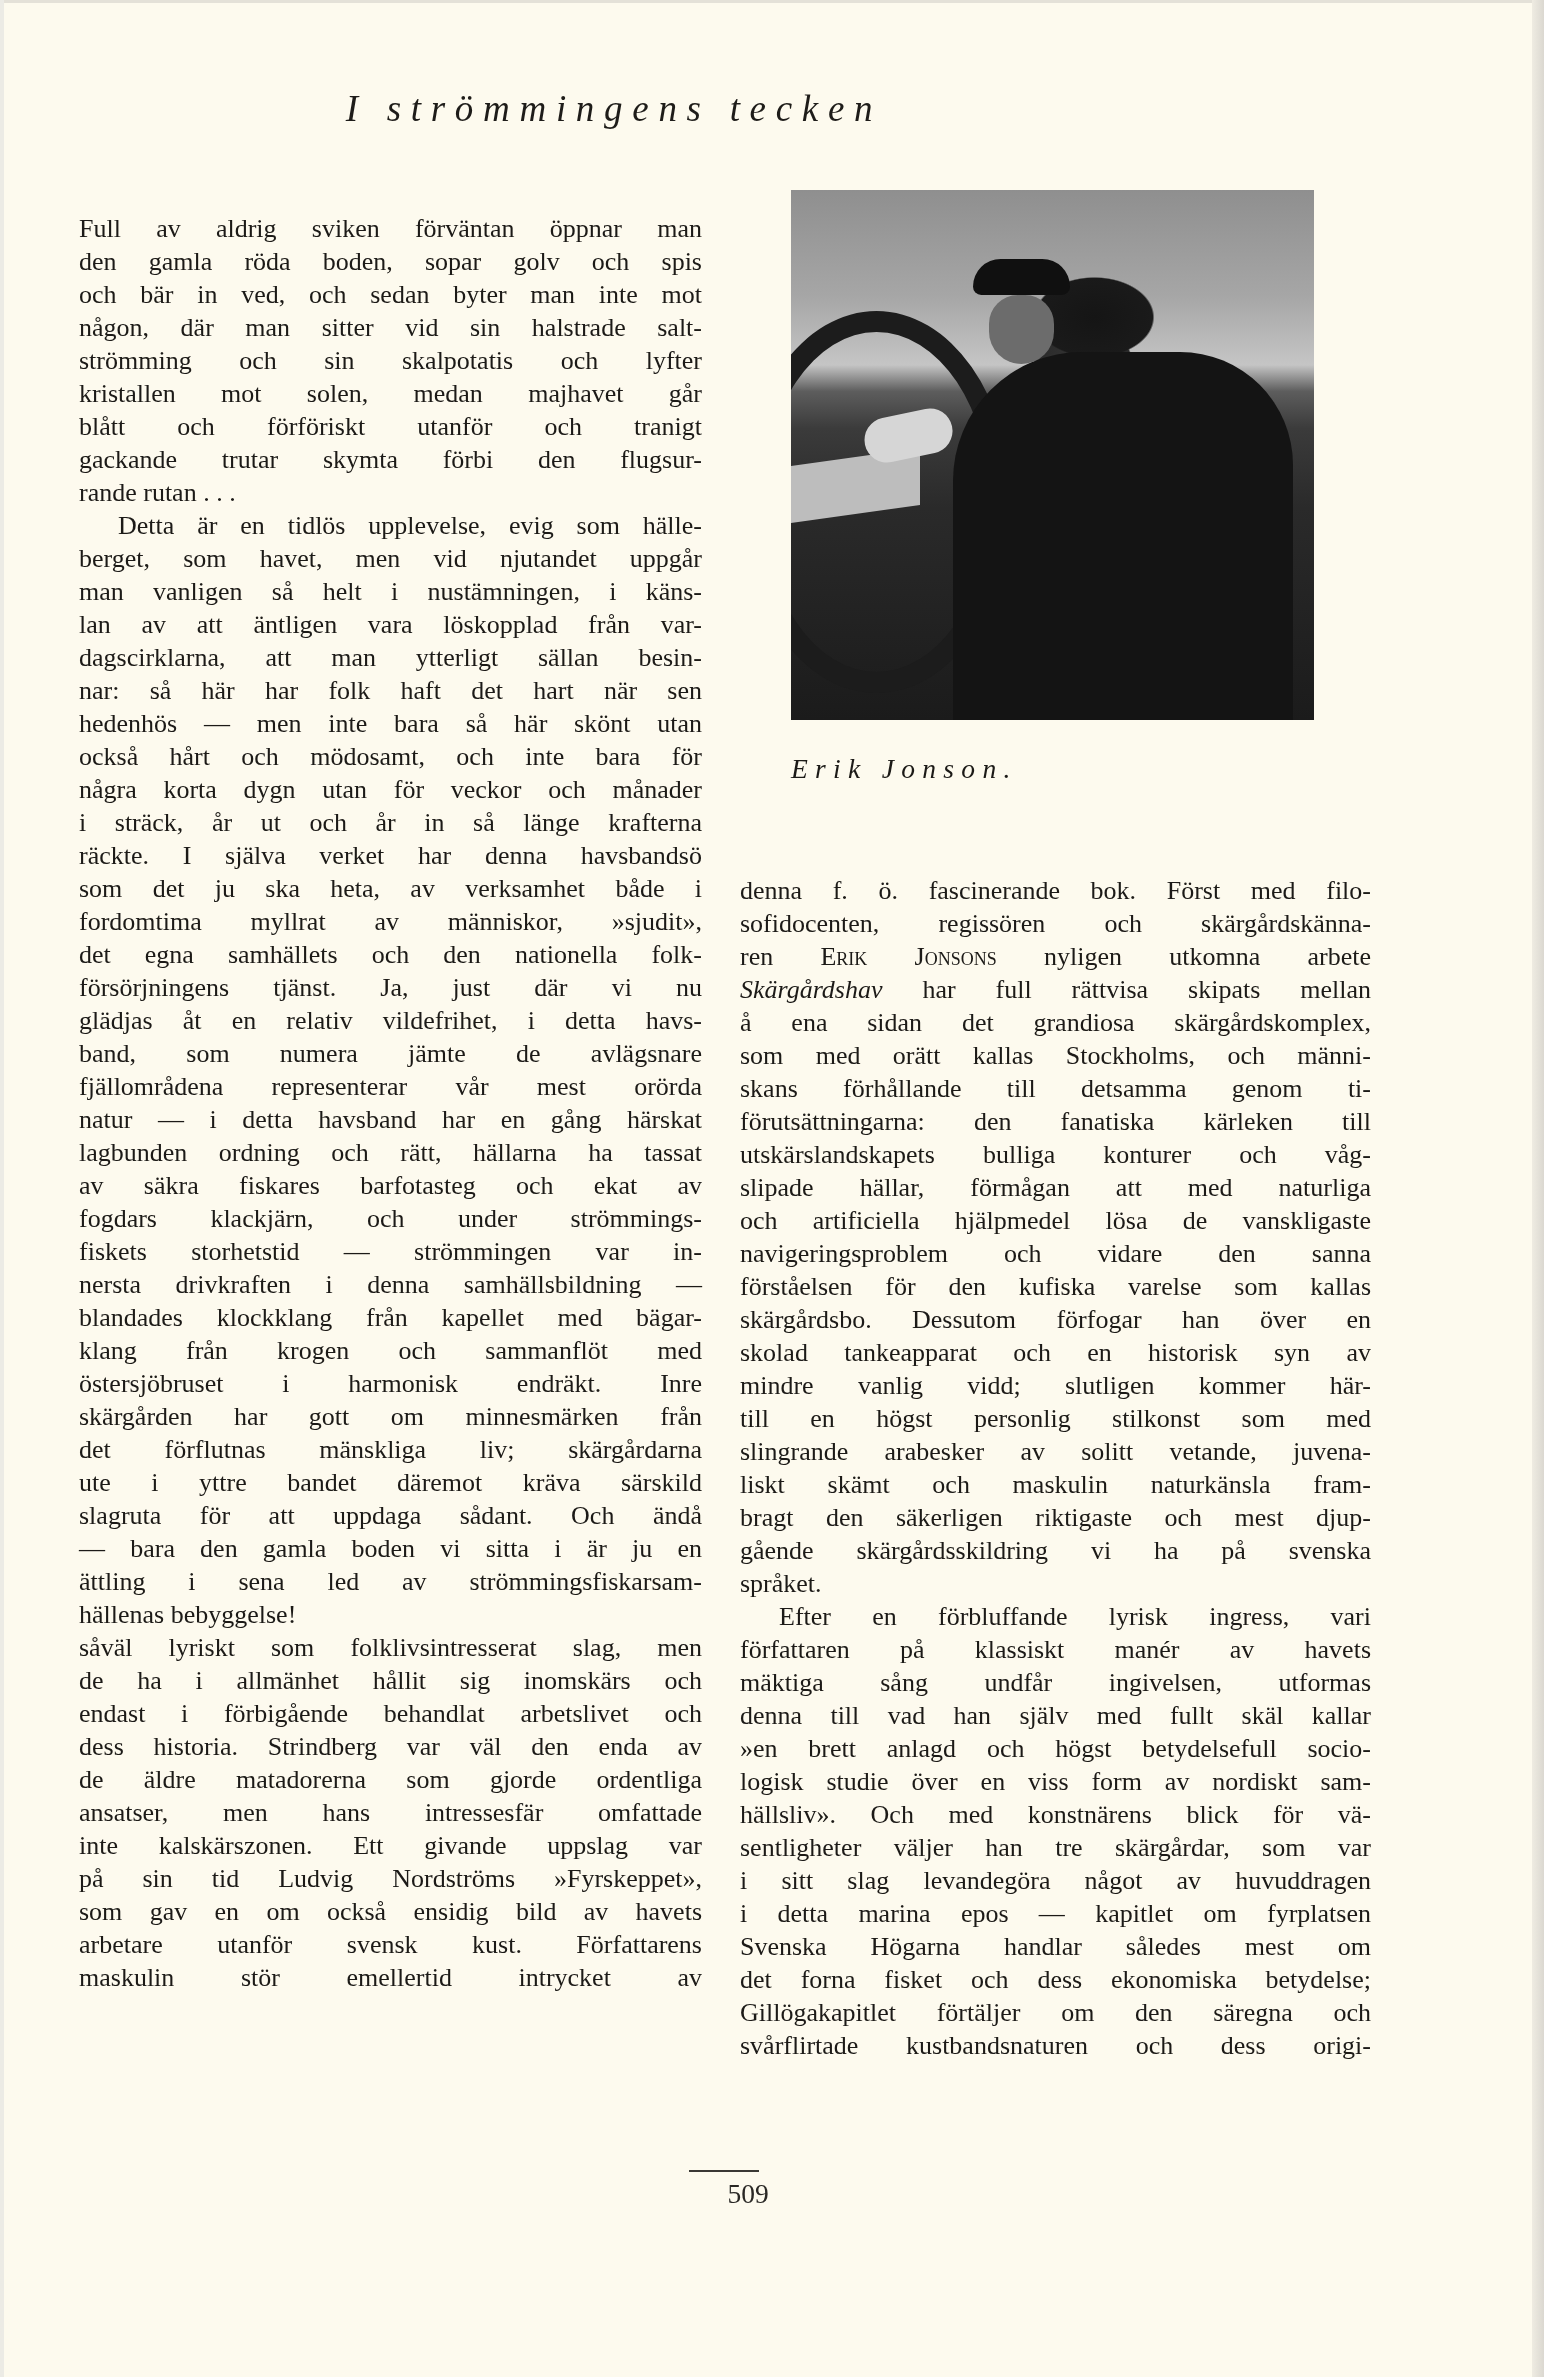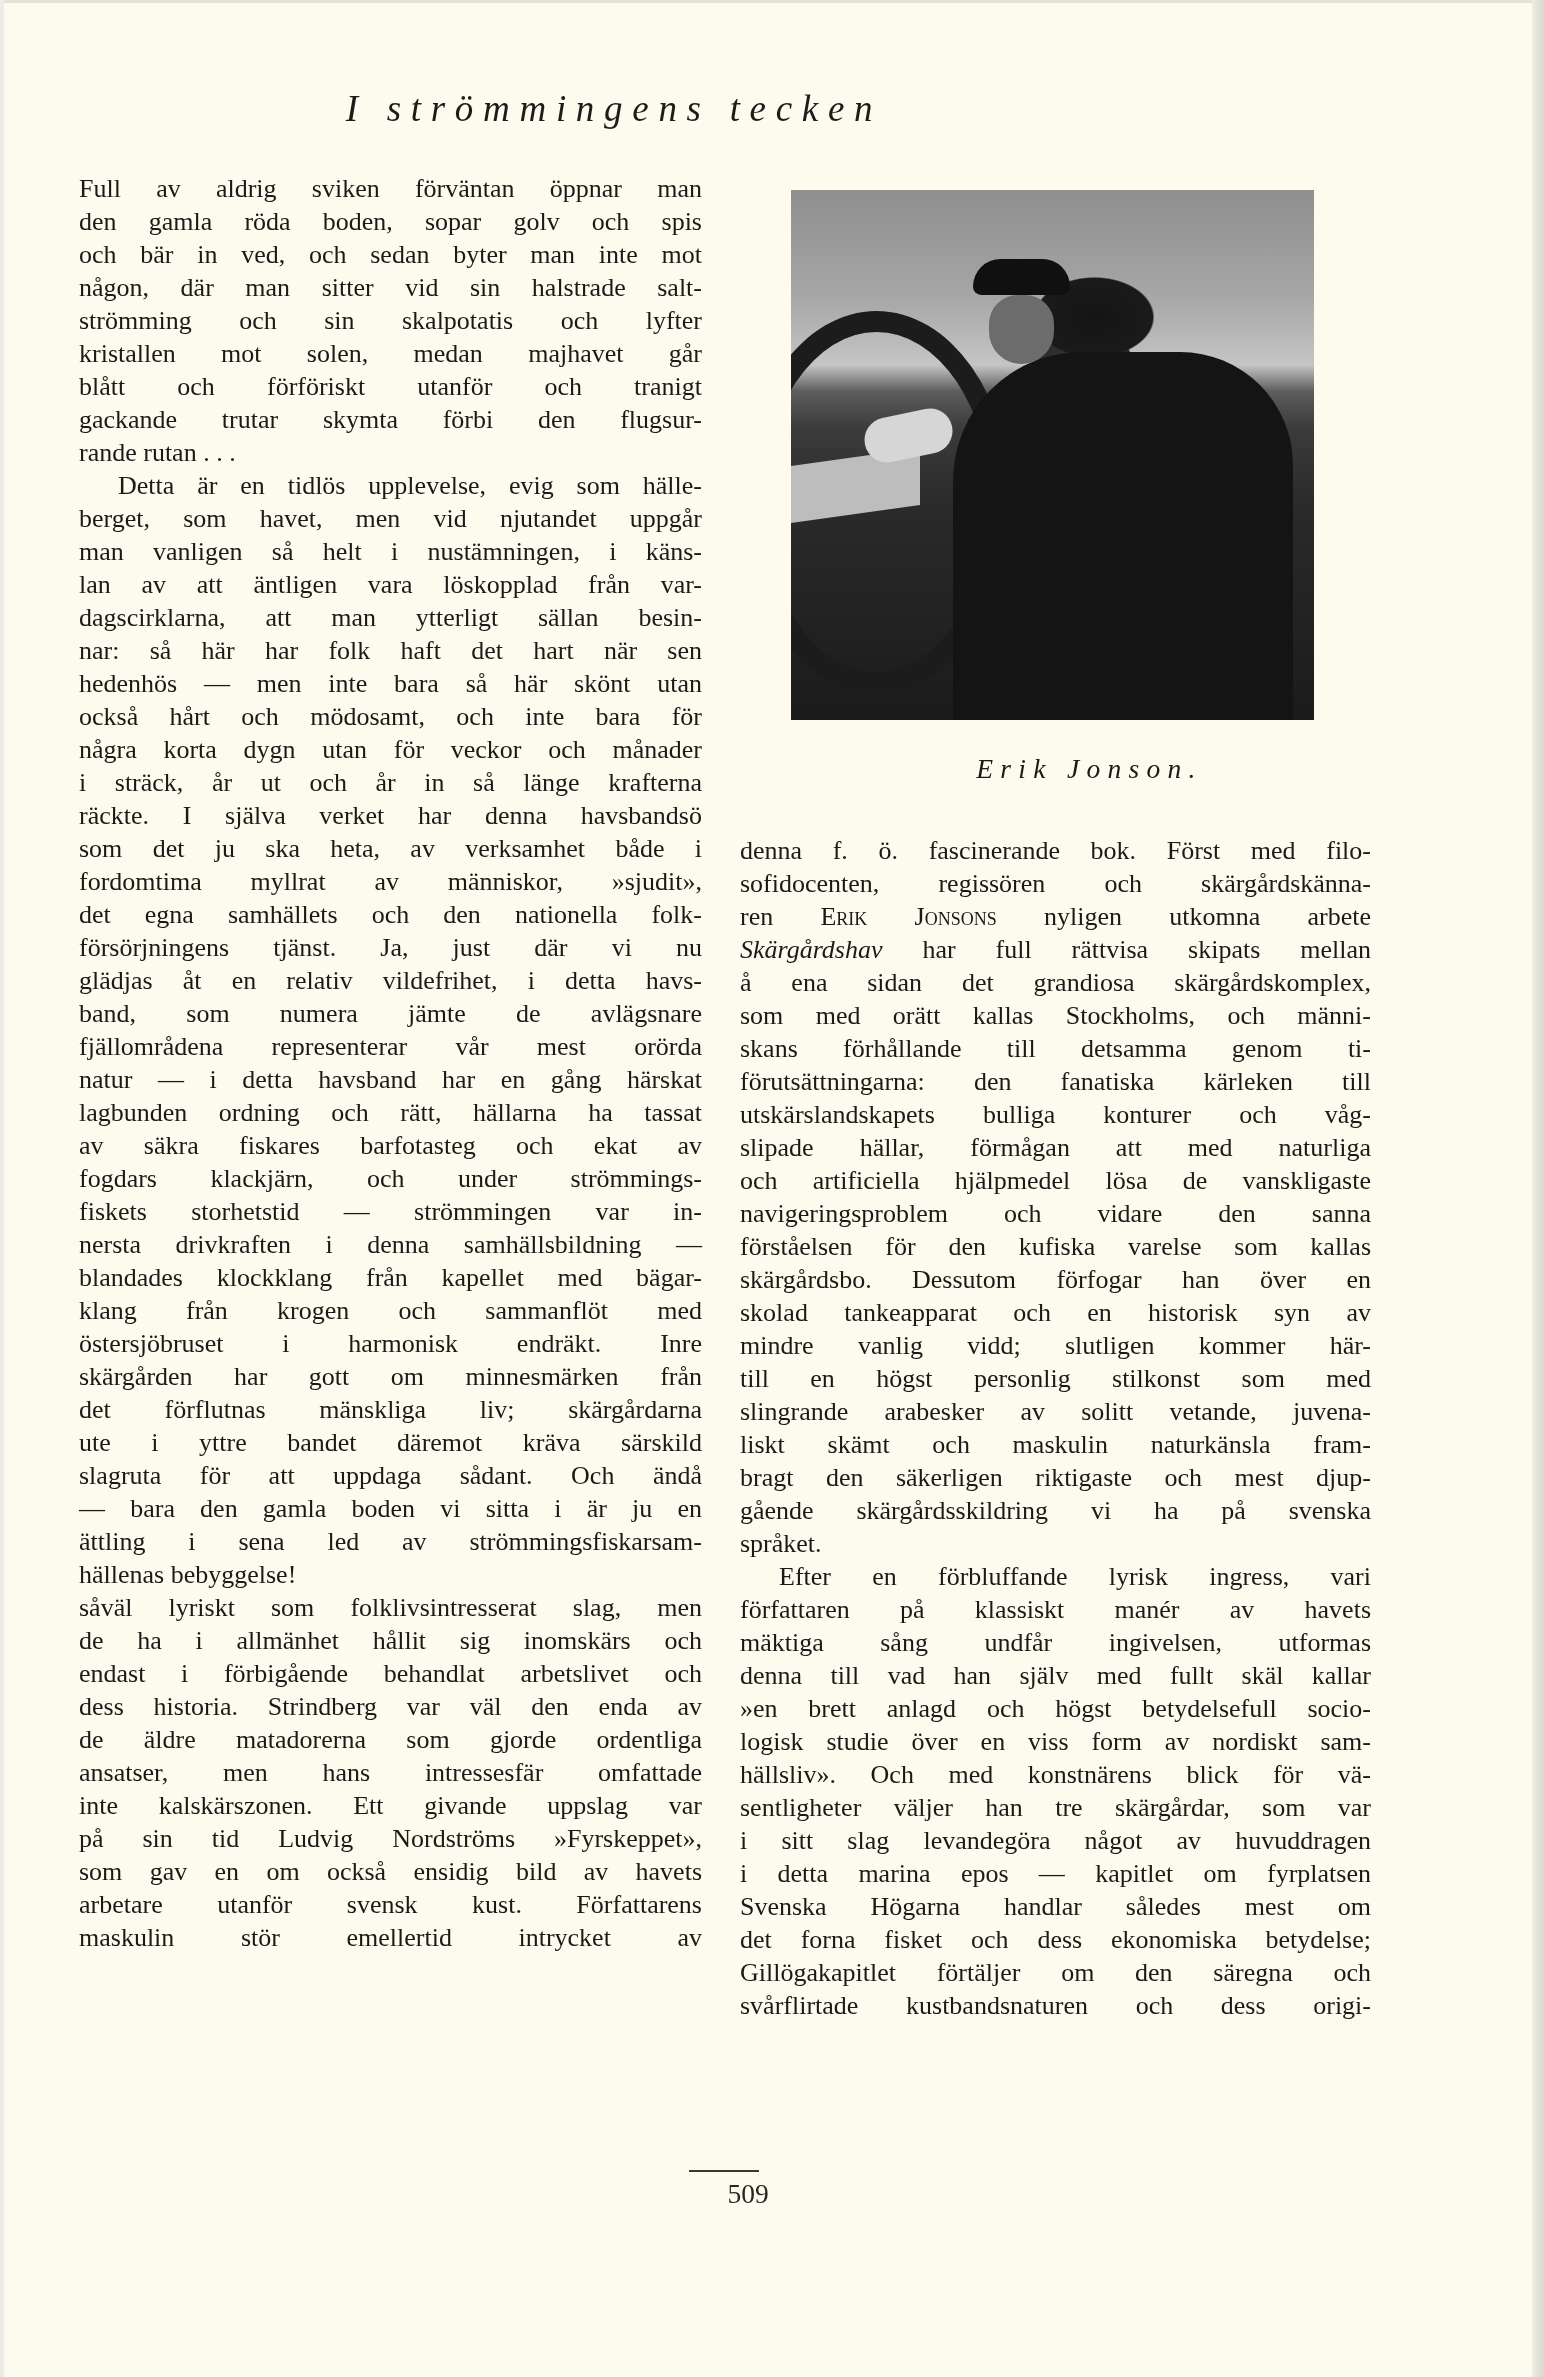--- a/index.html
+++ b/index.html
@@ -24,20 +24,21 @@
   .running-title {
     position: absolute; top: 87px; left: 0; width: 1228px; text-align: center;
     font-family: "Liberation Serif", serif; font-style: italic;
     font-size: 37px; letter-spacing: 9.7px; color: #1e1c19;
   }
   .column {
     position: absolute;
     font-family: "Liberation Serif", serif;
     font-size: 26px;
     line-height: 33px;
+    margin-top: 40px;
   }
   .col-left { left: 79px; top: 172px; width: 623px; }
   .col-right { left: 740px; top: 834px; width: 631px; }
   .line {
     display: block; white-space: nowrap; text-align: justify;
     text-align-last: justify; height: 33px; overflow: visible;
   }
   .line.last { text-align-last: left; }
   .line.indent { padding-left: 39px; }
   .sc { font-variant: small-caps; }
@@ -69,21 +70,21 @@
   }
   .photo .cap {
     position: absolute; left: 182px; top: 69px; width: 97px; height: 36px;
     background: #101010; border-radius: 49px 49px 14.6px 14.6px;
   }
   .photo .face {
     position: absolute; left: 198px; top: 105px; width: 65px; height: 69px;
     background: #6c6c6c; border-radius: 32px 32px 36px 36px;
   }
   .caption {
-    position: absolute; left: 828px; top: 753px; width: 523px; text-align: center;
+    position: absolute; left: 791px; top: 753px; width: 523px; 
     font-family: "Liberation Serif", serif; font-style: italic;
     font-size: 27.5px; letter-spacing: 7.3px;
   }
   .folio-rule {
     position: absolute; left: 689px; top: 2170px; width: 70px; height: 1.6px;
     background: #3a3834;
   }
   .folio {
     position: absolute; left: 713px; top: 2178px; width: 70px; text-align: center;
     font-family: "Liberation Serif", serif; font-size: 27.5px; color: #2a2825;

